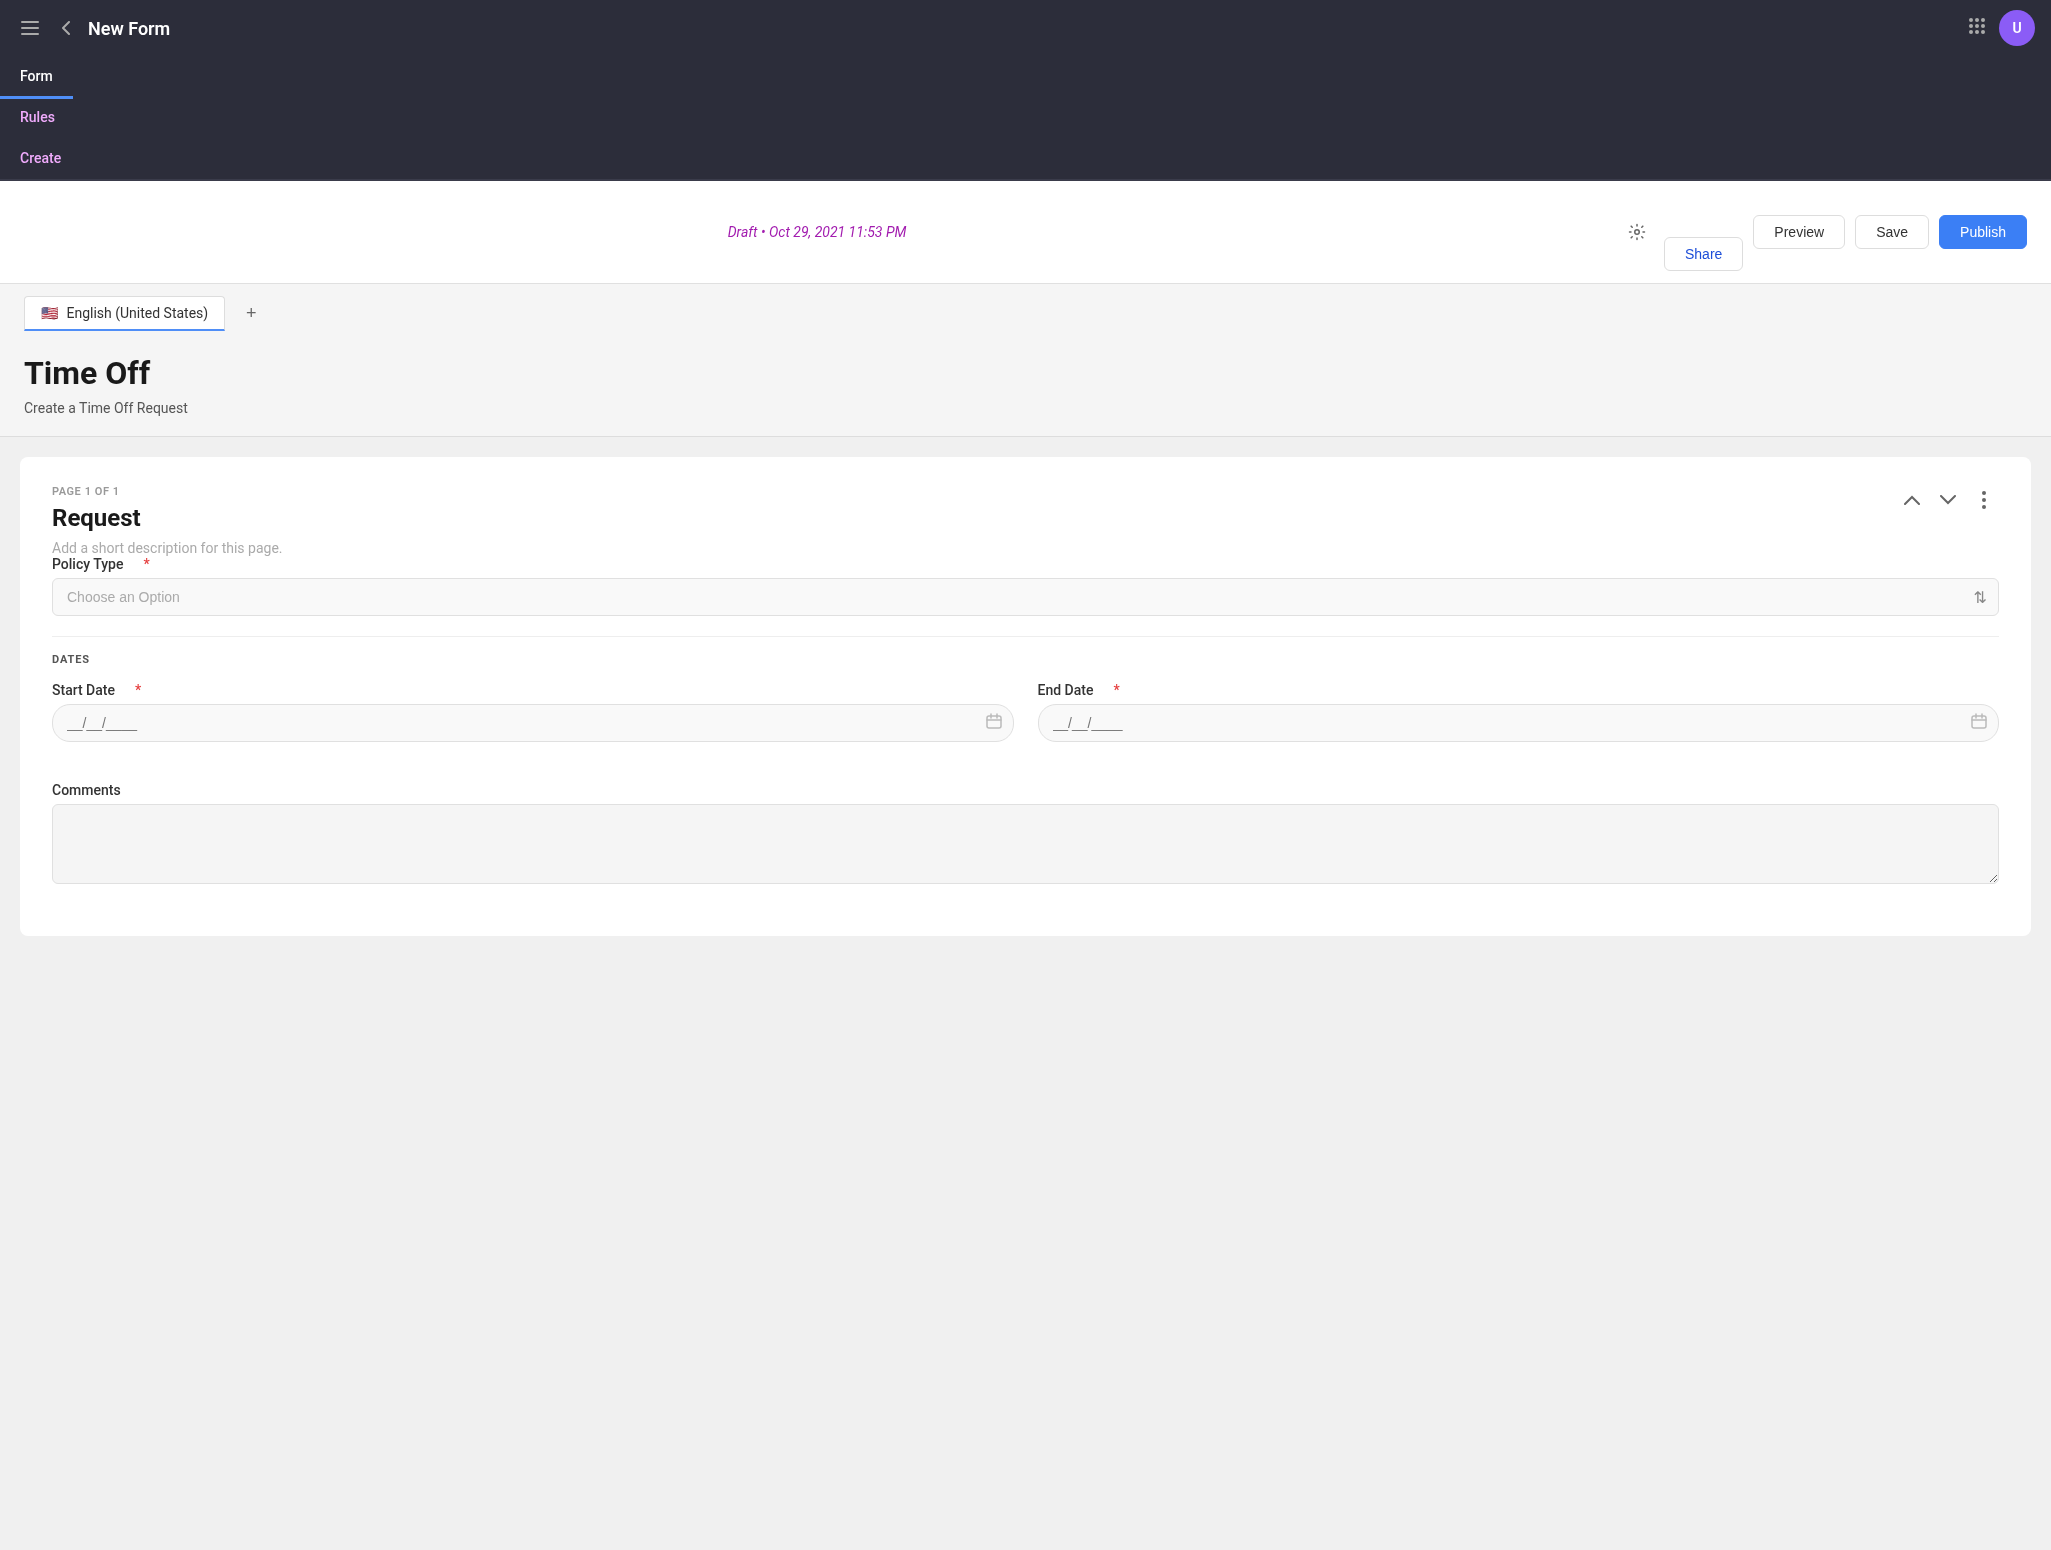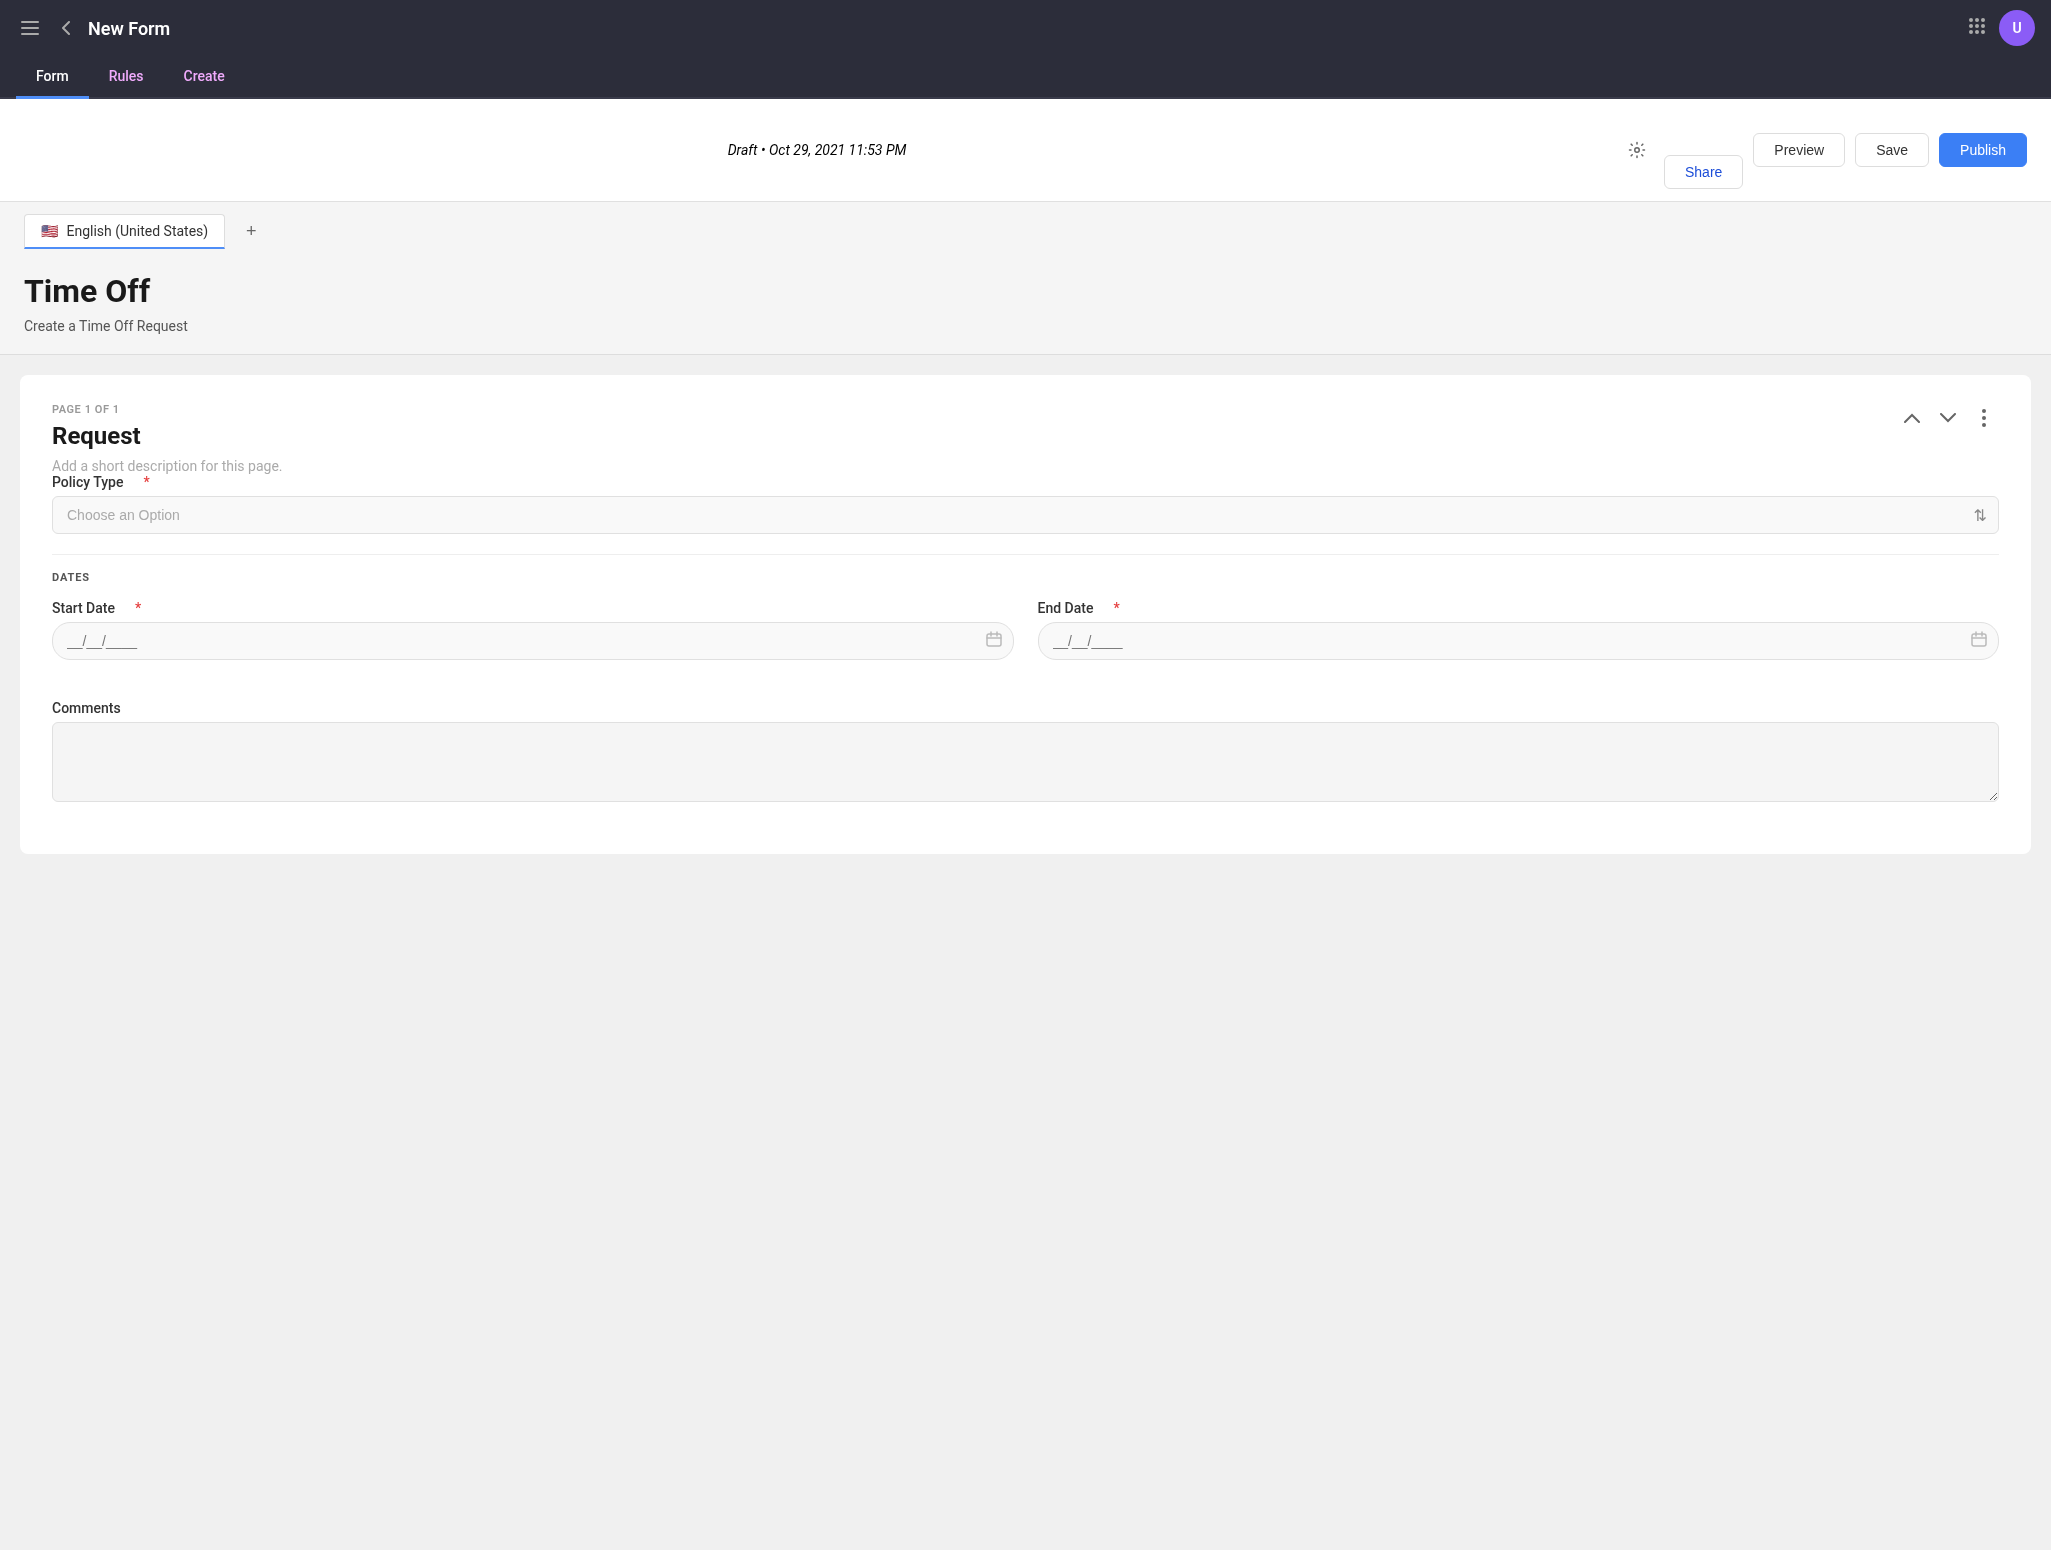--- a/index.html
+++ b/index.html
@@ -64,22 +64,23 @@
       font-size: 14px;
       font-weight: 600;
       cursor: pointer;
     }
 
     
     .tab-bar {
       background: #2c2d3a;
       display: flex;
       align-items: flex-start;
-      padding: 0 16px;
+      padding: 0 0;
       border-bottom: 2px solid #3a3b4a;
+      flex-direction: column;
     }
     .tab {
       padding: 12px 20px;
       color: #f0abfc;
       cursor: pointer;
       font-size: 14px;
       font-weight: 500;
       border-bottom: 3px solid transparent;
       margin-bottom: -2px;
     }
@@ -94,21 +95,21 @@
       display: flex;
       align-items: center;
       justify-content: flex-end;
       padding: 12px 24px;
       gap: 10px;
       border-bottom: 1px solid #e0e0e0;
     }
     .toolbar-status {
       flex: 1;
       text-align: center;
-      color: #000000;
+      color: #a21caf;
       font-style: italic;
       font-size: 14px;
     }
     .gear-btn {
       width: 34px;
       height: 34px;
       display: flex;
       align-items: center;
       justify-content: center;
       cursor: pointer;

